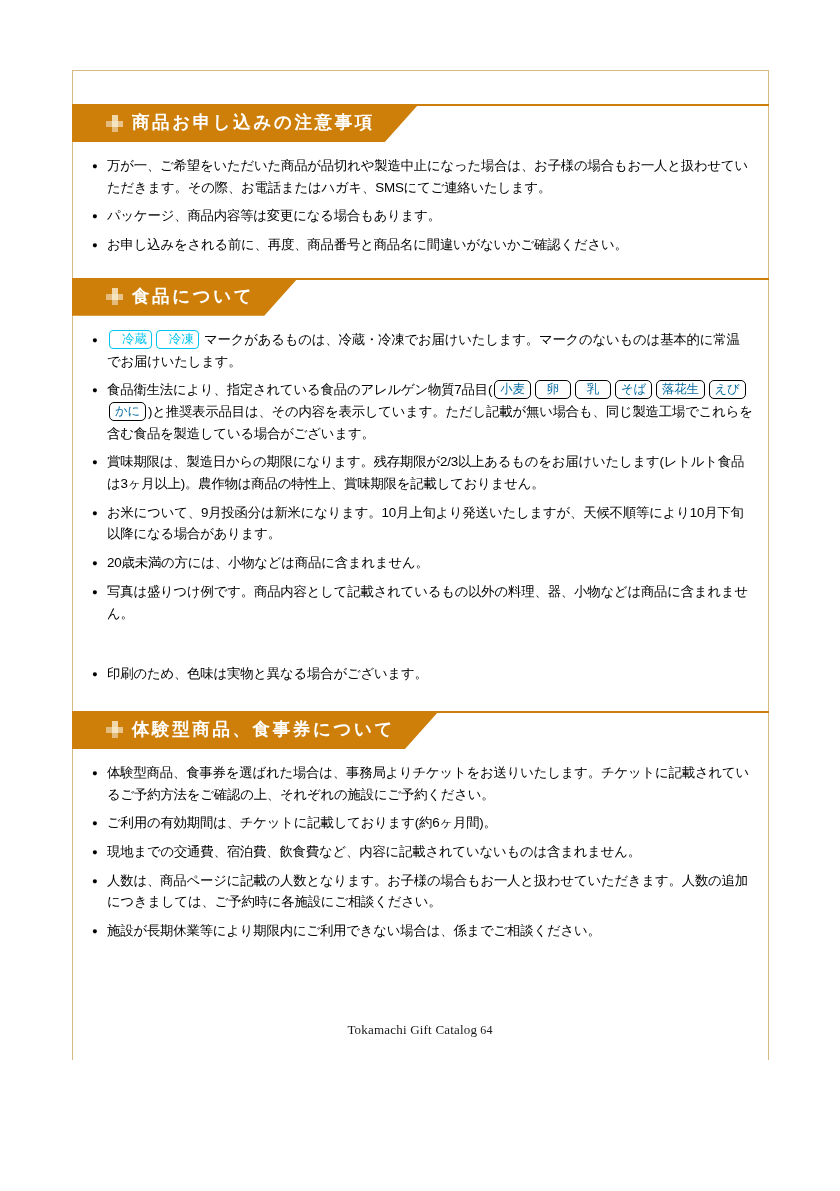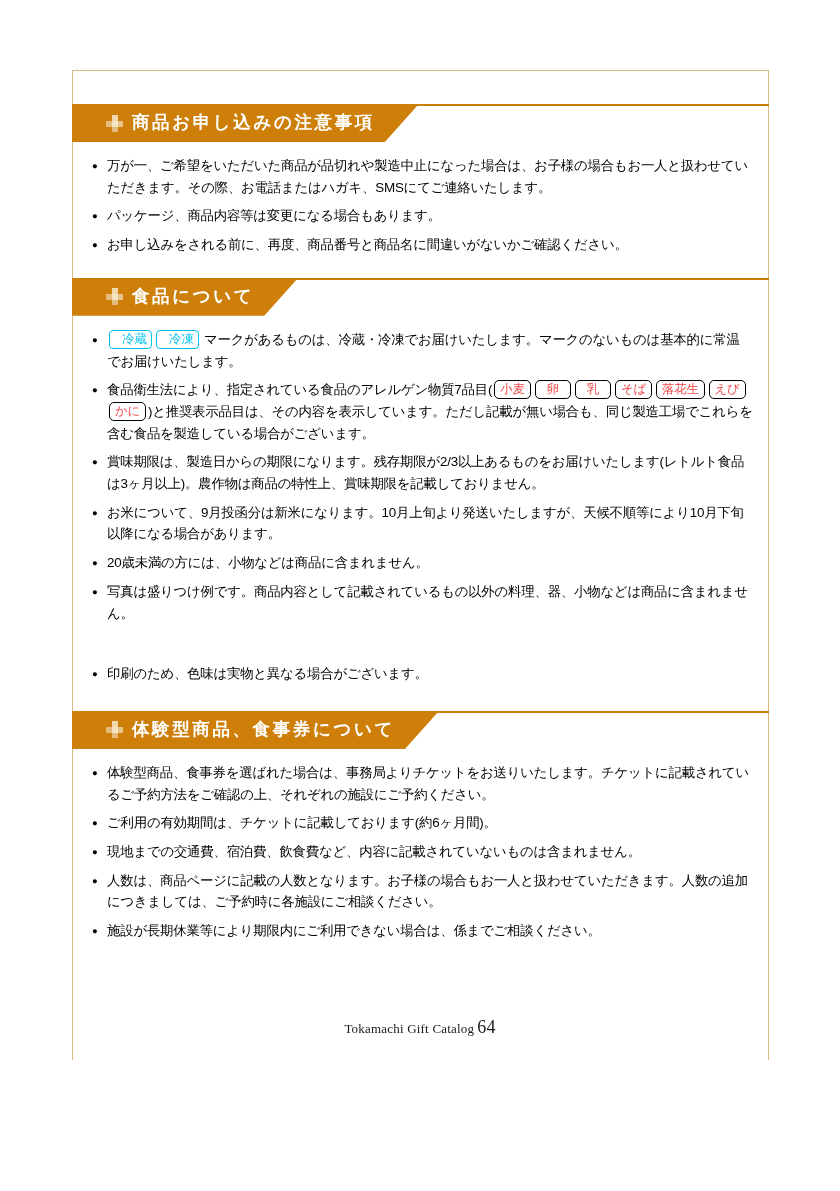--- a/index.html
+++ b/index.html
@@ -139,21 +139,21 @@
     line-height: 1.28;
     margin: 0 2px;
     vertical-align: 1px;
     font-weight: normal;
   }
 
   
   .chip-alg {
     display: inline-block;
     border: 1.2px solid #000000;
-    color: #ef4444;
+    color: #0369a1;
     border-radius: 5px;
     padding: 0px 5px 1px 5px;
     font-size: 12.4px;
     line-height: 1.3;
     margin: 0 2px;
     vertical-align: 1px;
     white-space: nowrap;
   }
   .chip-alg.wide { padding: 0px 11px 1px 11px; }
 
@@ -168,21 +168,21 @@
     left: 0;
     right: 0;
     bottom: 22px;
     text-align: center;
     font-family: "Liberation Serif", "DejaVu Serif", serif;
     font-size: 13px;
     color: #1a1a1a;
     letter-spacing: 0.2px;
   }
   .footer .pg {
-    font-size: 18px;
+    font-size: 12px;
     margin-left: 3px;
   }
 
   .top-spacer { height: 34px; }
 </style>
 </head>
 <body>
 
 <div class="page">
   <div class="page-frame"></div>

